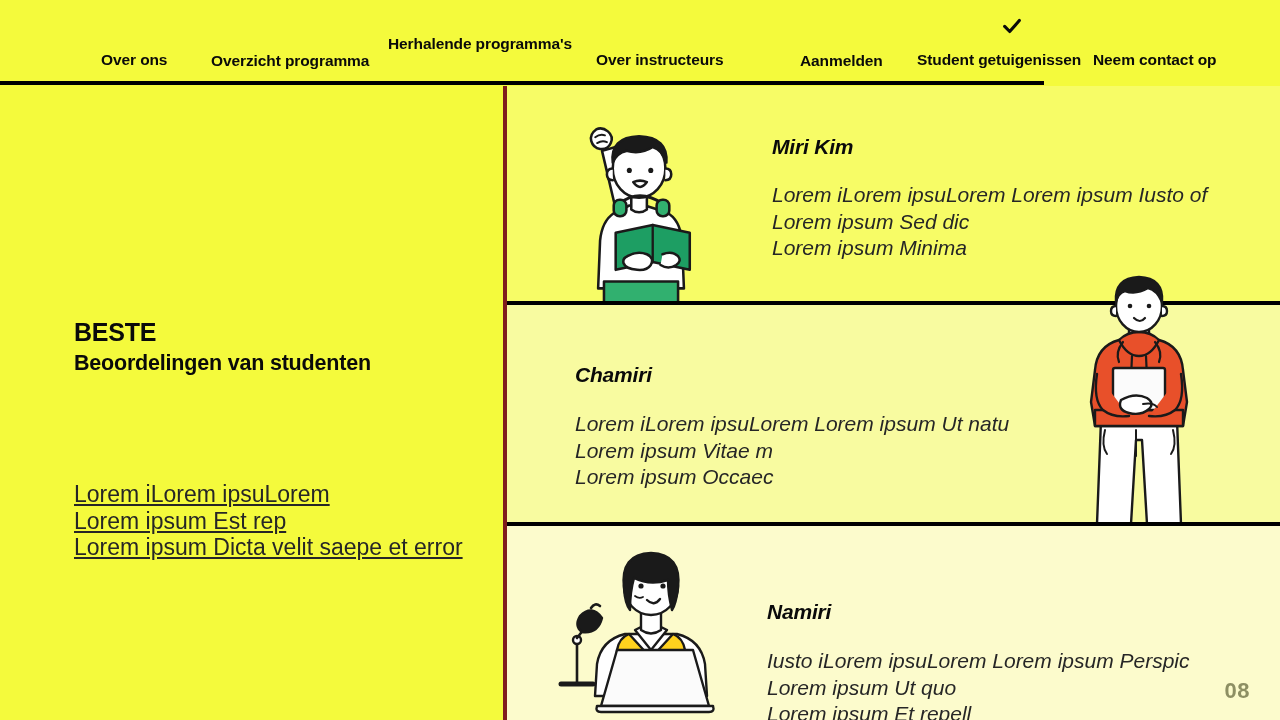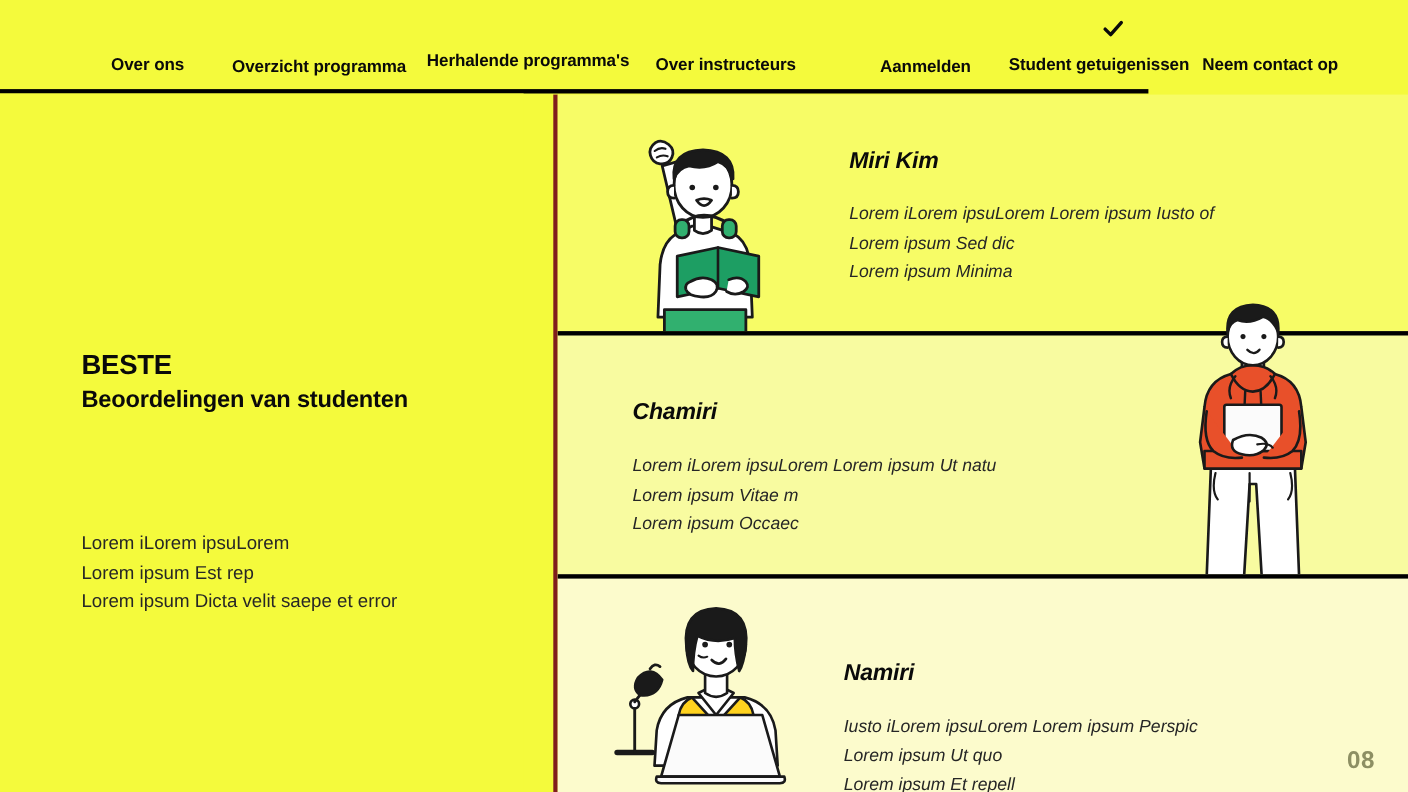--- a/index.html
+++ b/index.html
@@ -53,21 +53,21 @@
     font-size:25px; font-weight:bold; color:#0a0a0a;
     letter-spacing:-0.2px; line-height:1.22;
   }
   #heading-line-2 {
     font-size:21.5px; font-weight:bold; color:#0a0a0a;
     letter-spacing:-0.2px; line-height:1.42;
   }
   #left-body {
     position:absolute; left:74px; top:396px;
     width:420px;
-    font-size:17px; color:#262626; line-height:26.5px;
+    font-size:23px; color:#262626; line-height:26.5px;text-decoration:underline;
   }
   #left-body div { white-space:nowrap; }
 
   
   #right-col {
     position:absolute; left:503px; top:86px;
     width:777px; height:635px;
     border-left:4px solid #7f1d1d;
     font-style:italic;
   }
@@ -79,21 +79,21 @@
   #card-1 { top:215px; height:221px; background:#F8FBA0; border-top:4px solid #000; }
   #card-2 { top:436px; height:199px; background:#FCFBCC; border-top:4px solid #000; }
 
   .card-name {
     position:absolute;
     font-size:21px; font-weight:bold; color:#0a0a0a;
     letter-spacing:-0.2px; white-space:nowrap;
   }
   .card-body {
     position:absolute;
-    font-size:16px; color:#262626; line-height:26.5px;
+    font-size:21px; color:#262626; line-height:26.5px;
   }
   .card-body div { white-space:nowrap; }
 
   #card-0 .card-name { left:265px; top:49px; }
   #card-0 .card-body { left:265px; top:96px; }
   #card-1 .card-name { left:68px; top:58px; }
   #card-1 .card-body { left:68px; top:106px; }
   #card-2 .card-name { left:260px; top:74px; }
   #card-2 .card-body { left:260px; top:122px; }
 
@@ -115,21 +115,21 @@
 
 <div id="stage">
 
   <div id="header" style="background: rgb(244, 250, 60);">
     <svg id="check-icon" viewBox="0 0 24 24" fill="none" stroke="#0a0a0a" stroke-width="3.4" stroke-linecap="round" stroke-linejoin="round">
       <path d="M4 12.5 L9.5 18 L20 6"></path>
     </svg>
     <div id="nav-items">
         <div class="nav-item" style="left: 101px; top: 52px;">Over ons</div>
         <div class="nav-item" style="left: 211px; top: 53px;">Overzicht programma</div>
-        <div class="nav-item" style="left: 388px; top: 48px;">Herhalende programma's</div>
+        <div class="nav-item" style="left: 388px; top: 36px;">Herhalende programma's</div>
         <div class="nav-item" style="left: 596px; top: 52px;">Over instructeurs</div>
         <div class="nav-item" style="left: 800px; top: 53px;">Aanmelden</div>
         <div class="nav-item" style="left: 917px; top: 52px;">Student getuigenissen</div>
         <div class="nav-item" style="left: 1093px; top: 52px;">Neem contact op</div>
       </div>
   </div>
 
   <div id="left-panel" style="background: rgb(244, 250, 60);">
     <div id="heading-block">
       <div id="heading-line-1">BESTE</div>

